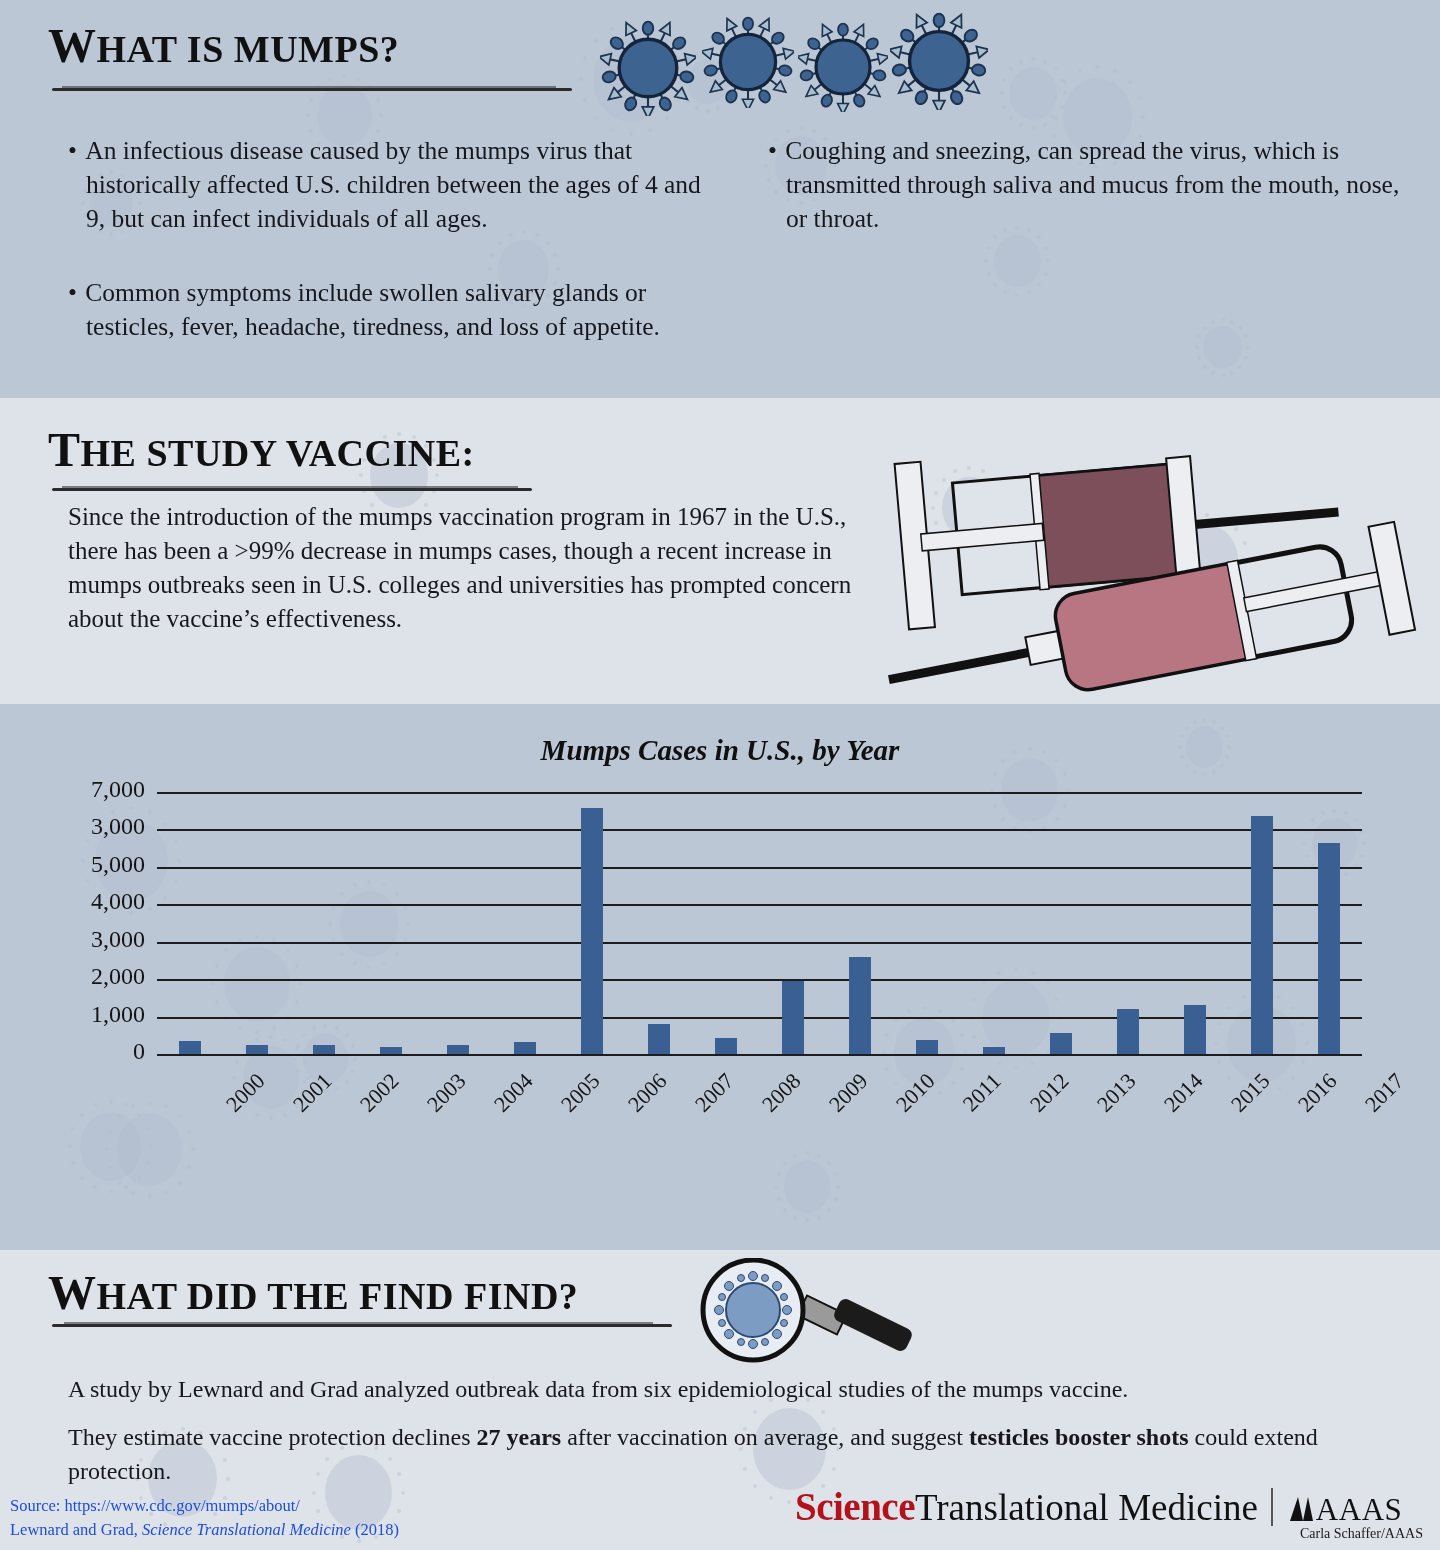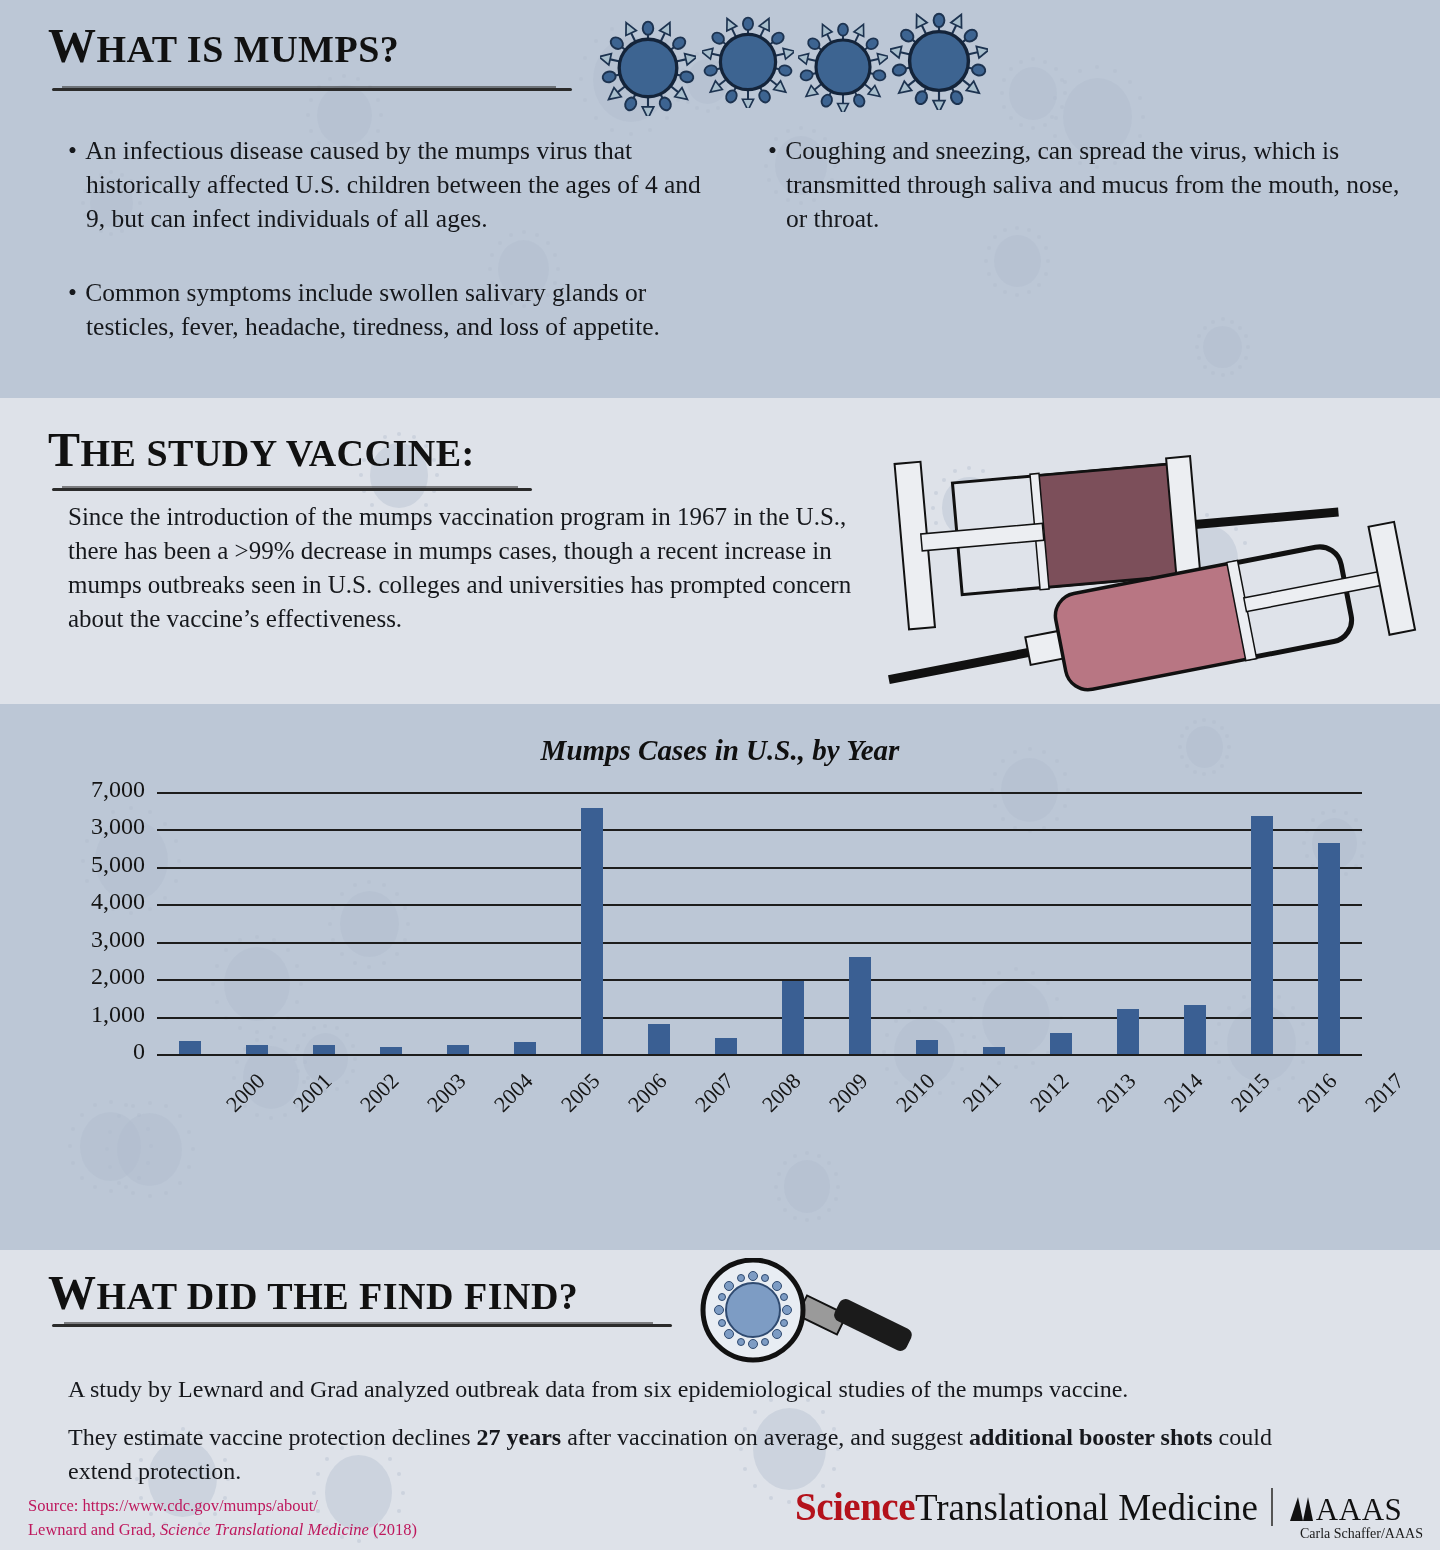--- a/index.html
+++ b/index.html
@@ -79,21 +79,21 @@
     font-size:22px;color:#141414;
     transform:rotate(-45deg);
     transform-origin:right top;
     white-space:nowrap;
   }
 
   
   .mag{position:absolute;left:690px;top:1258px;width:235px;height:110px;}
 
   
-  .source{position:absolute;left:28px;top:1494px;font-size:16.5px;line-height:24px;color:#be185d;}
+  .source{position:absolute;left:10px;top:1494px;font-size:16.5px;line-height:24px;color:#1d4ed8;}
   .source i{font-style:italic;}
   .logo{position:absolute;left:795px;top:1484px;white-space:nowrap;}
   .logo .sci{font-size:39px;font-weight:bold;color:#b4121b;font-family:"Liberation Serif",serif;letter-spacing:-.5px;}
   .logo .tm{font-size:37px;color:#111;font-family:"Liberation Serif",serif;}
   .logo .divider{display:inline-block;width:2px;height:38px;background:#555;margin:0 13px -6px 13px;}
   .logo .aaas{font-size:31px;color:#111;letter-spacing:.5px;}
   .credit{position:absolute;left:1300px;top:1526px;font-size:14px;color:#1a1a1a;}
 </style>
 </head>
 <body>
@@ -973,21 +973,21 @@
           <circle cx="32" cy="65" r="3.5"></circle>
         <circle cx="32" cy="39" r="3.5"></circle>
           <circle cx="51" cy="20" r="3.5"></circle>
       </g>
     </svg>
   </div>
 
   <div class="para" style="left:68px;top:1372px;width:1320px;font-size:24px;">A study by Lewnard and Grad analyzed outbreak data from six epidemiological studies of the mumps vaccine.</div>
 
   <div class="para" style="left:68px;top:1420px;width:1260px;font-size:24px;">
-    <span>They estimate vaccine protection declines </span><b>27 years</b><span> after vaccination on average, and suggest </span><b>additional booster shots</b><span> could extend protection.</span>
+    <span>They estimate vaccine protection declines </span><b>27 years</b><span> after vaccination on average, and suggest </span><b>testicles booster shots</b><span> could extend protection.</span>
   </div>
 
   <div class="source">
     <div>Source: https://www.cdc.gov/mumps/about/</div>
     <div><span>Lewnard and Grad, </span><i>Science Translational Medicine</i><span> (2018)</span></div>
   </div>
 
   <div class="logo">
     <span class="sci">Science</span><span class="tm">Translational Medicine</span><span class="divider"></span><span class="aaas"><svg width="30" height="30" viewBox="0 0 30 30" style="vertical-align:-4px">
           <path d="M4 27 L12 3 L17 27 Z" fill="#111"></path>

